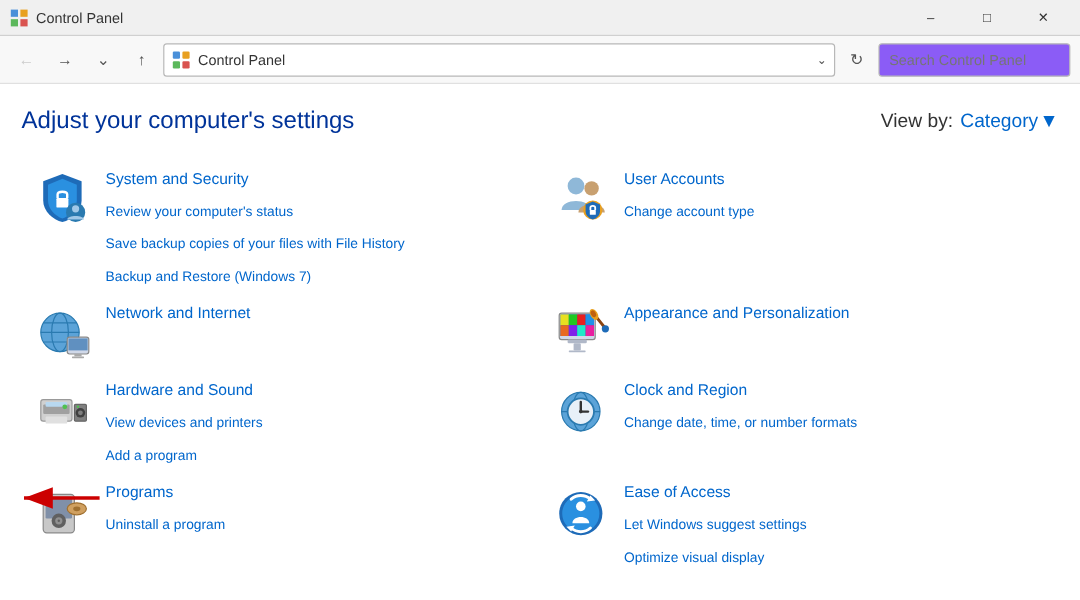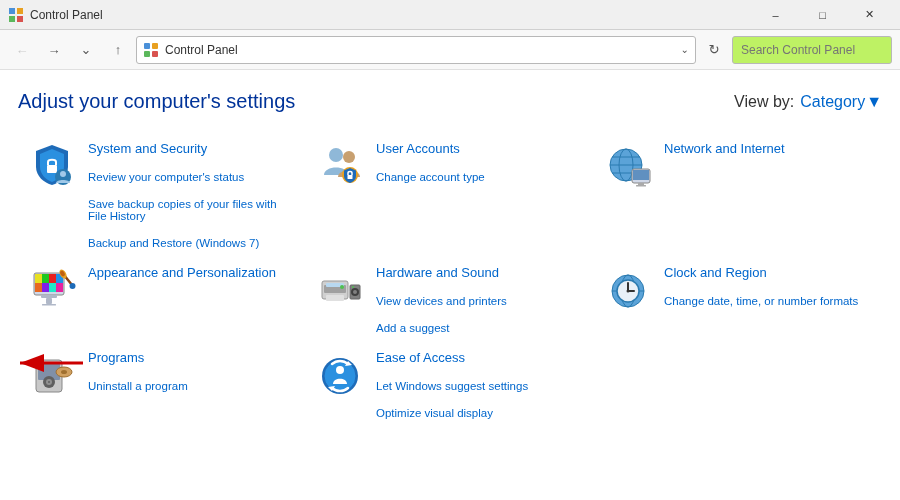--- a/index.html
+++ b/index.html
@@ -104,21 +104,21 @@
       justify-content: center;
       color: #555;
     }
     .search-box {
       width: 160px;
       height: 28px;
       border: 1px solid #b8b8b8;
       border-radius: 3px;
       padding: 0 8px;
       font-size: 12px;
-      background: #bef264;
+      background: #8b5cf6;
     }
 
     
     .main {
       padding: 20px 18px;
       background: #fff;
     }
     .page-header {
       display: flex;
       justify-content: space-between;
@@ -141,21 +141,21 @@
       color: #0066cc;
       cursor: pointer;
       display: flex;
       align-items: center;
       gap: 1px;
     }
 
     
     .categories {
       display: grid;
-      grid-template-columns: 1fr 1fr 1fr;
+      grid-template-columns: 1fr 1fr;
       gap: 0;
     }
     .category-item {
       display: flex;
       align-items: flex-start;
       padding: 8px 10px;
       gap: 12px;
     }
     .cat-icon {
       width: 48px;
@@ -344,21 +344,21 @@
 
           <rect x="34" y="20" width="10" height="14" rx="1" fill="#808080" stroke="#666" stroke-width="1"></rect>
           <circle cx="39" cy="27" r="4" fill="#404040"></circle>
           <circle cx="39" cy="27" r="2" fill="#808080"></circle>
           <circle cx="37" cy="22" r="1" fill="#50c050"></circle>
         </svg>
       </div>
       <div class="cat-content">
         <a class="cat-title">Hardware and Sound</a>
         <a class="cat-link">View devices and printers</a>
-        <a class="cat-link">Add a suggest</a>
+        <a class="cat-link">Add a program</a>
       </div>
     </div>
 
     <div class="category-item">
       <div class="cat-icon">
         <svg width="48" height="48" viewBox="0 0 48 48">
 
           <circle cx="24" cy="26" r="16" fill="#5ba3d8" stroke="#2a7ab0" stroke-width="1"></circle>
           <ellipse cx="24" cy="26" rx="7" ry="16" fill="none" stroke="#2a7ab0" stroke-width="1"></ellipse>
           <line x1="8" y1="26" x2="40" y2="26" stroke="#2a7ab0" stroke-width="1"></line>

